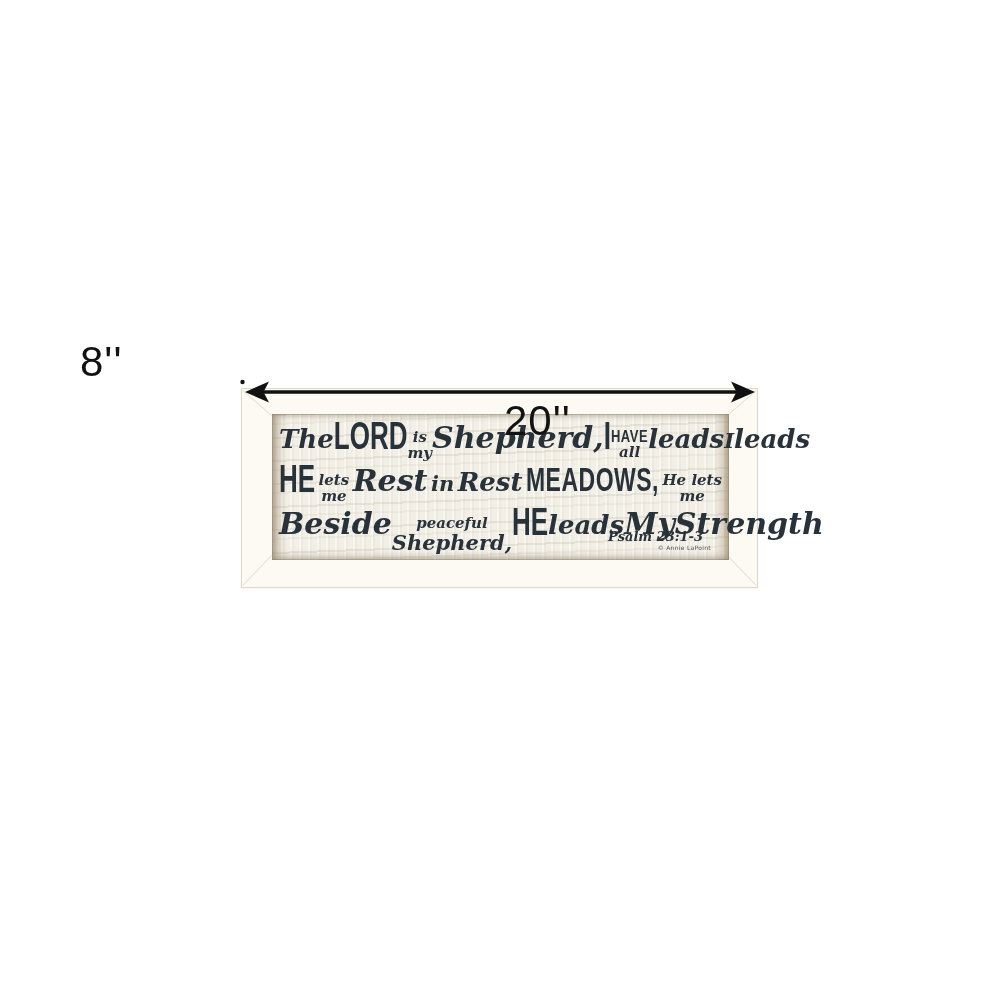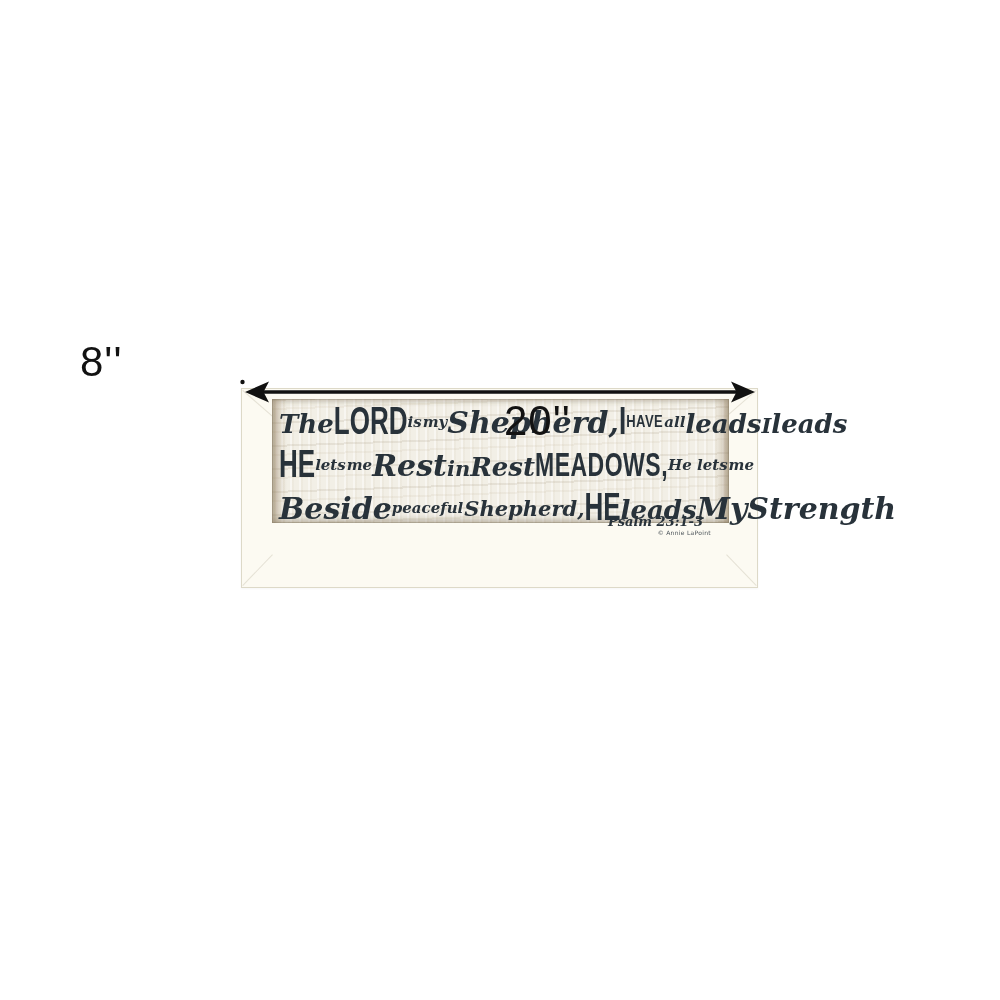--- a/index.html
+++ b/index.html
@@ -17,21 +17,21 @@
   .frame{position:absolute;left:241px;top:388px;width:517px;height:200px;box-sizing:border-box;
          background:var(--frame-bg,#fcfaf2);border:1px solid var(--frame-border,#ddd9c8);
          box-shadow:0 1px 2px rgba(0,0,0,.04);z-index:1;}
   .miter{position:absolute;height:1px;background:rgba(140,128,98,.20);}
   .m-tl{left:1px;top:1px;width:40px;transform-origin:0 0;transform:rotate(41deg);}
   .m-tr{right:1px;top:1px;width:40px;transform-origin:100% 0;transform:rotate(-41deg);}
   .m-bl{left:1px;bottom:1px;width:43px;transform-origin:0 100%;transform:rotate(-46deg);}
   .m-br{right:1px;bottom:1px;width:43px;transform-origin:100% 100%;transform:rotate(46deg);}
 
   
-  .art{position:absolute;left:30px;top:10px;width:457px;height:124px;box-sizing:border-box;
+  .art{position:absolute;left:30px;top:25px;width:457px;height:146px;box-sizing:border-box;
        background-color:var(--art-bg,#f2efe6);
        background-image:
          linear-gradient(90deg, rgba(168,148,118,.48) 0, rgba(168,148,118,0) 15px,
                          rgba(168,148,118,0) calc(100% - 15px), rgba(168,148,118,.48) 100%),
          repeating-linear-gradient(178deg, rgba(150,135,110,.15) 0 2px, rgba(255,255,255,0) 2px 9px,
                          rgba(190,175,148,.13) 9px 11px, rgba(255,255,255,0) 11px 23px),
          repeating-linear-gradient(90deg, rgba(255,255,255,.45) 0 2px, rgba(210,200,178,.14) 2px 4px,
                          rgba(255,255,255,0) 4px 9px);
        box-shadow:inset 0 0 0 1px rgba(120,108,85,.28), inset 0 2px 6px rgba(120,108,85,.20),
                   inset 0 -4px 7px rgba(120,108,85,.26), inset 3px 0 6px rgba(140,120,90,.25),
@@ -44,21 +44,21 @@
   .script-xl{font:700 italic 30px/1 "DejaVu Serif",serif;}
   .script-lg{font:700 italic 26px/1 "DejaVu Serif",serif;}
   .script-md{font:700 italic 21px/1 "DejaVu Serif",serif;}
   .script-sm{font:700 italic 15px/1 "DejaVu Serif",serif;}
   .caps-xl{font:700 26px/1 "Liberation Sans",sans-serif;display:inline-block;
            transform:scaleY(1.5);transform-origin:50% 78%;}
   .caps-lg{font:700 23px/1 "Liberation Sans",sans-serif;display:inline-block;
            transform:scaleY(1.42);transform-origin:50% 78%;letter-spacing:.5px;}
   .caps-sm{font:700 13px/1 "Liberation Sans",sans-serif;display:inline-block;
            transform:scaleY(1.25);transform-origin:50% 78%;letter-spacing:.5px;}
-  .stack{display:inline-flex;flex-direction:row;align-items:center;gap:1px;
+  .stack{display:inline-flex;flex-direction:column;align-items:center;gap:1px;
          transform:translateY(-6px);}
   .stack > span{line-height:1;}
 
   .psalm{position:absolute;right:26px;top:116px;font:700 italic 13px/1 "DejaVu Serif",serif;
          color:var(--ink,#28323a);padding-left:16px;}
   .sig{position:absolute;right:18px;top:131px;font:400 6px/1 "DejaVu Sans",sans-serif;
        color:#4a5258;letter-spacing:.3px;}
 </style>
 </head>
 <body>

